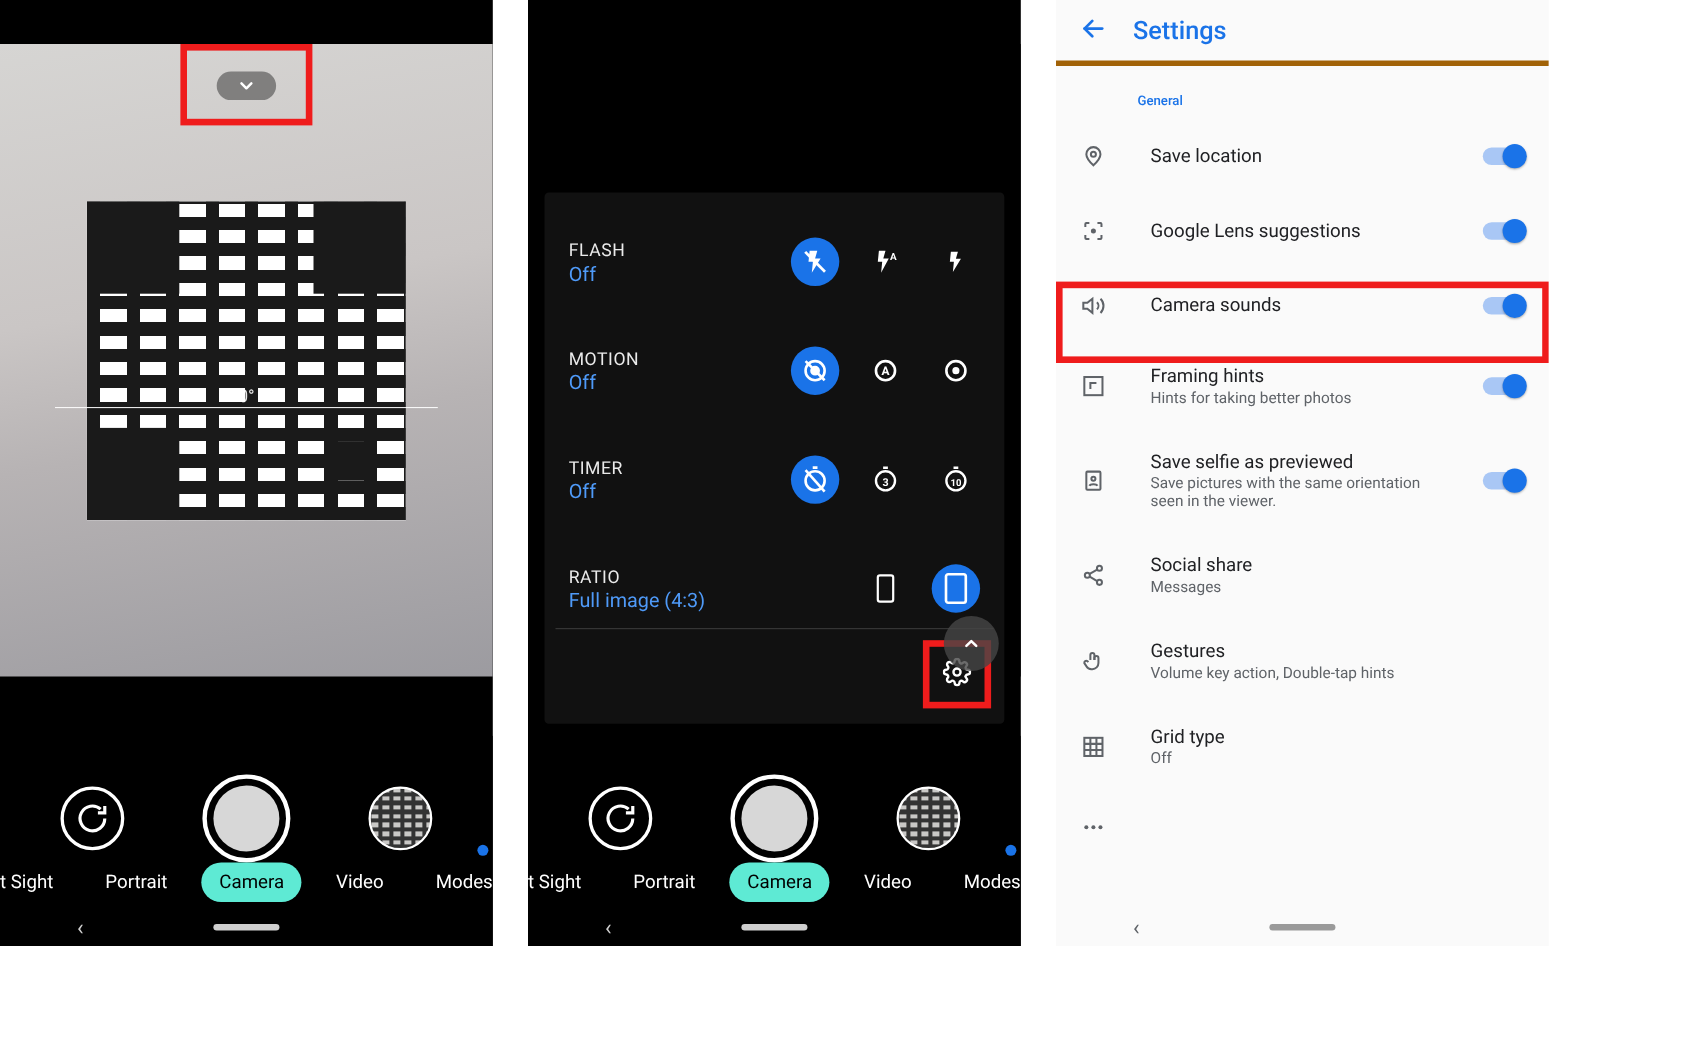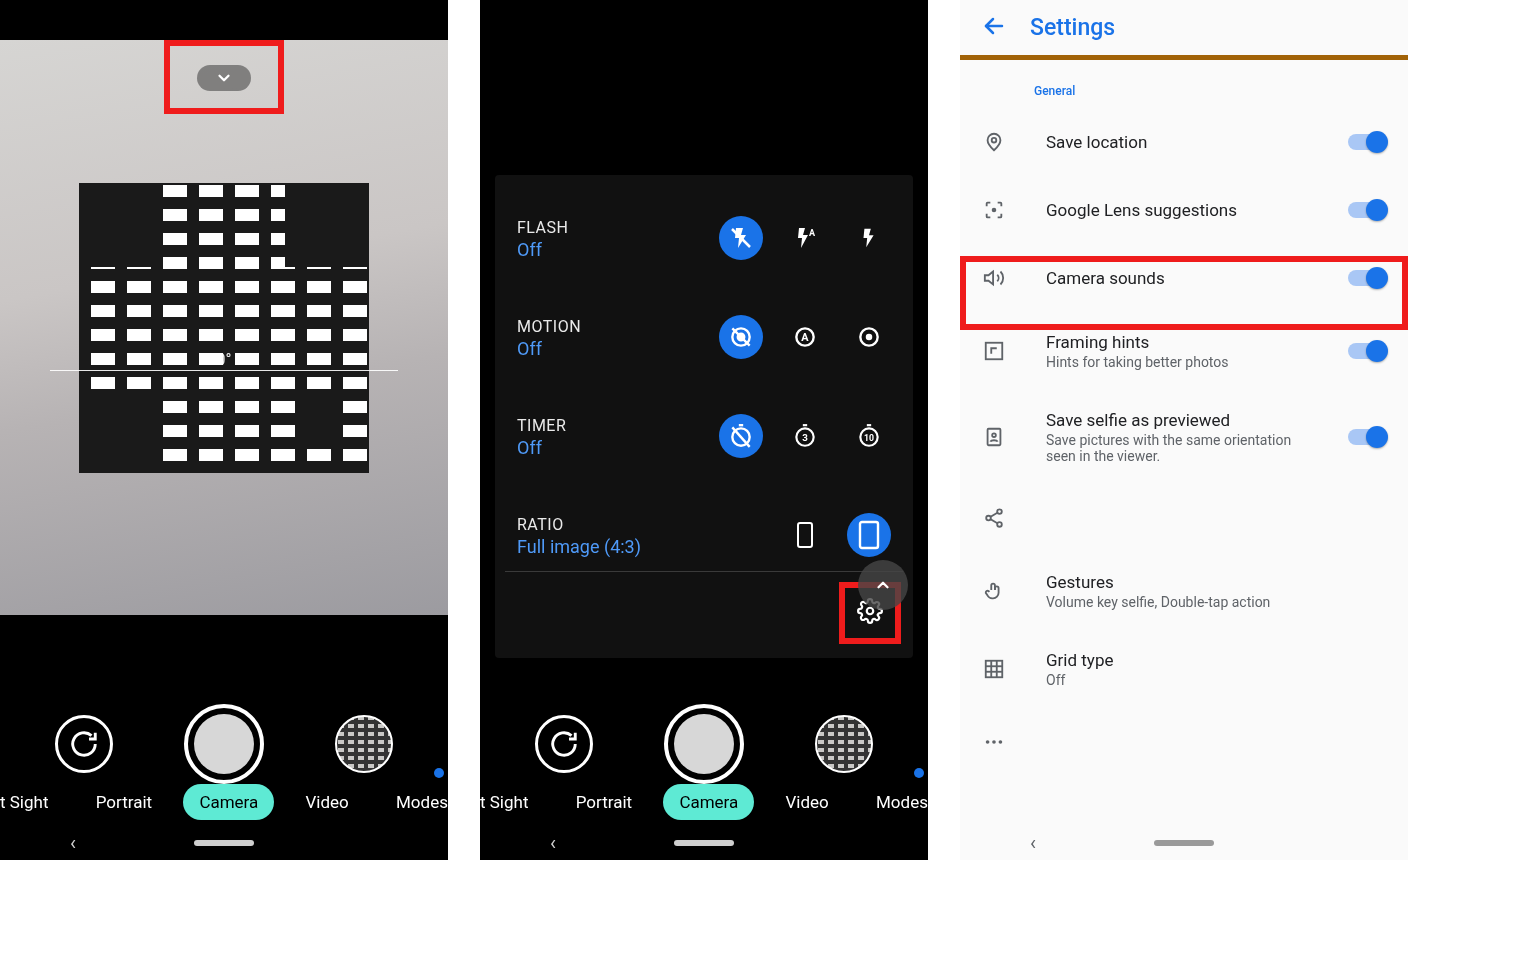--- a/index.html
+++ b/index.html
@@ -503,32 +503,36 @@
       <div class="item">
         <span class="icon">
           <svg width="22" height="22" viewBox="0 0 24 24" fill="none" stroke="#5f6368" stroke-width="2">
               <circle cx="18" cy="5" r="2.5"></circle>
               <circle cx="6" cy="12" r="2.5"></circle>
               <circle cx="18" cy="19" r="2.5"></circle>
               <line x1="8.3" y1="10.7" x2="15.7" y2="6.3"></line>
               <line x1="8.3" y1="13.3" x2="15.7" y2="17.7"></line>
             </svg>
         </span>
+        <div class="text">
+          <span class="primary">Social share</span>
+          <span class="secondary">Messages</span>
+        </div>
       </div>
 
       <div class="item">
         <span class="icon">
           <svg width="22" height="22" viewBox="0 0 24 24" fill="none" stroke="#5f6368" stroke-width="2">
               <path d="M9 11V6a2 2 0 1 1 4 0v5"></path>
               <path d="M13 11V9a2 2 0 1 1 4 0v5a6 6 0 0 1-6 6h-1a6 6 0 0 1-5-3l-2-3a2 2 0 0 1 3-2l1 1"></path>
             </svg>
         </span>
         <div class="text">
           <span class="primary">Gestures</span>
-          <span class="secondary">Volume key selfie, Double-tap action</span>
+          <span class="secondary">Volume key action, Double-tap hints</span>
         </div>
       </div>
 
       <div class="item">
         <span class="icon">
           <svg width="22" height="22" viewBox="0 0 24 24" fill="none" stroke="#5f6368" stroke-width="2">
               <rect x="3" y="3" width="18" height="18"></rect>
               <line x1="9" y1="3" x2="9" y2="21"></line>
               <line x1="15" y1="3" x2="15" y2="21"></line>
               <line x1="3" y1="9" x2="21" y2="9"></line>

